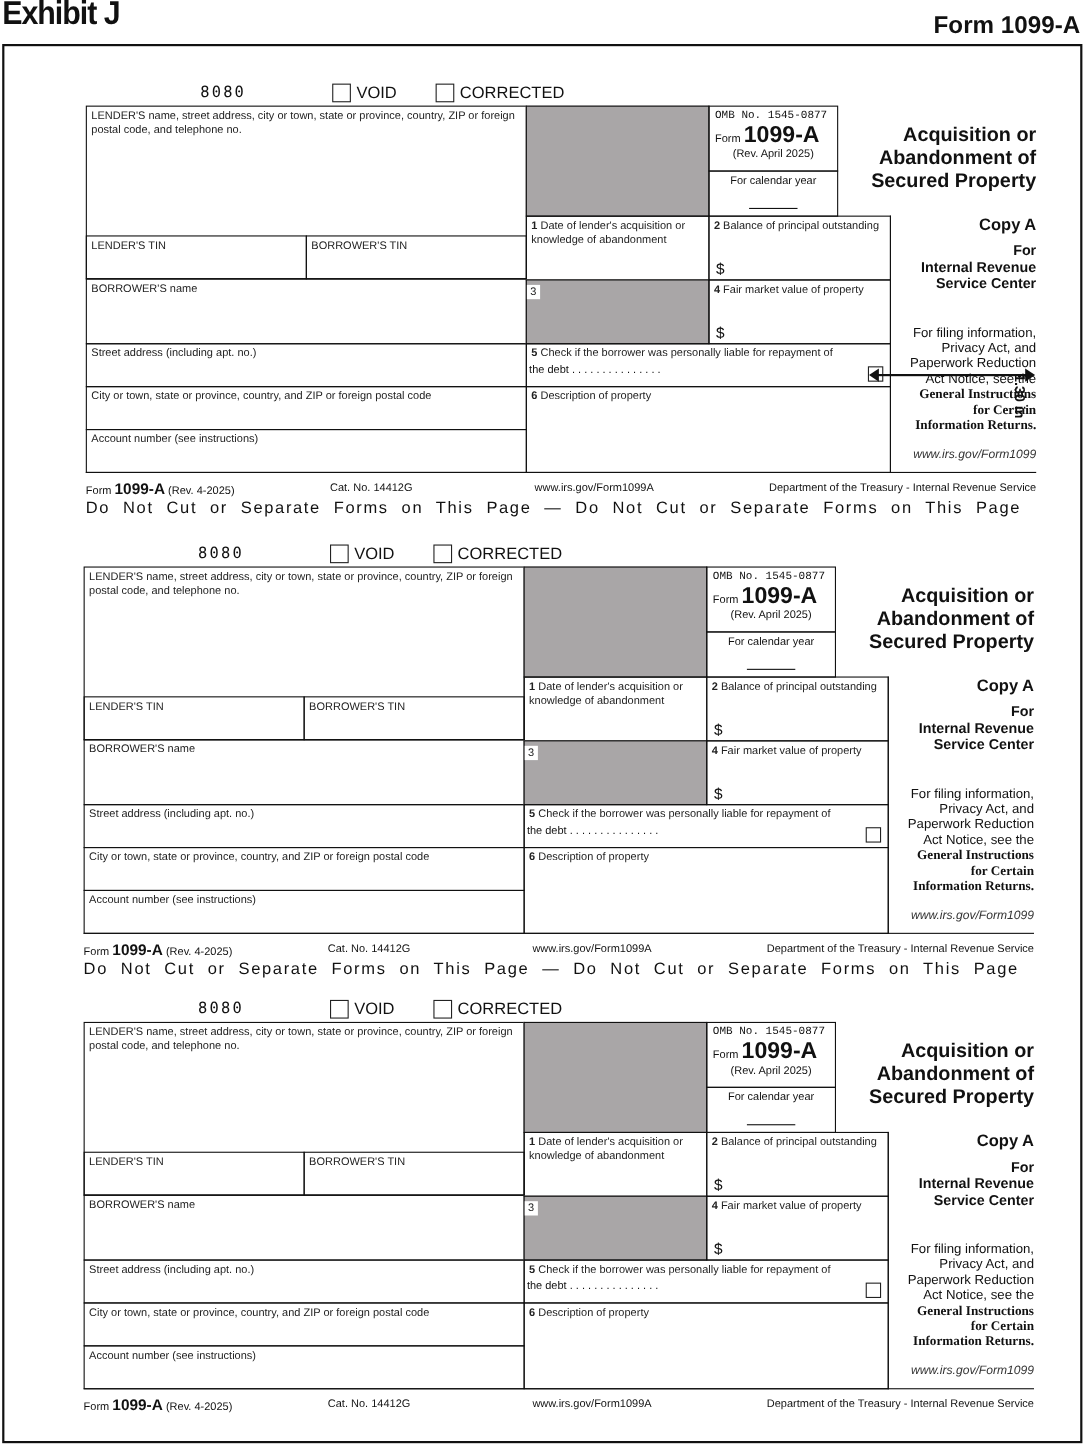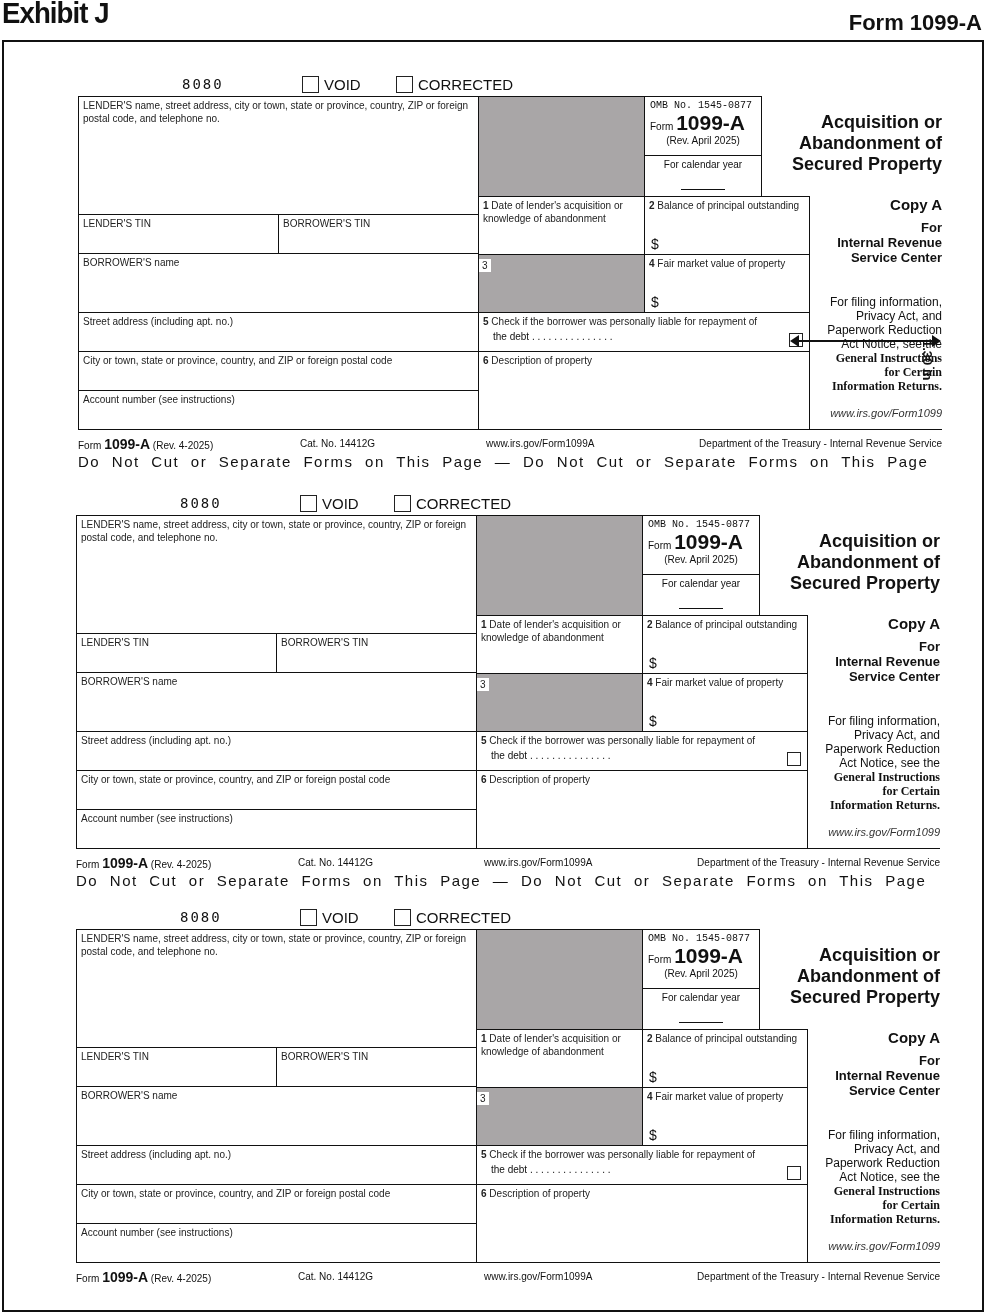--- a/index.html
+++ b/index.html
@@ -33,21 +33,21 @@
   .copy .ca { font-weight: 700; font-size: 15px; line-height: 18px; }
   .copy .for { font-weight: 700; font-size: 13px; line-height: 15px; margin-top: 6px; }
   .copy .filing { font-size: 12px; line-height: 14px; margin-top: 30px; }
   .copy .filing b { font-weight: 700; font-family: Liberation Serif, serif; }
   .copy .url { font-style: italic; font-size: 11px; margin-top: 14px; color: #333; }
 
   .footer { position: absolute; top: 342px; left: 0; width: 864px; font-size: 10px; height: 16px; }
   .footer b { font-size: 14px; font-weight: 700; }
   .donotcut { position: absolute; top: 360px; left: 0; width: 864px; font-weight: 400; font-size: 15px; letter-spacing: 1.5px; white-space: nowrap; word-spacing: 6px; }
 
-  .box5-dots { position: absolute; left: 14px; top: 18px; font-size: 10px; }
+  .box5-dots { position: absolute; left: 2px; top: 18px; font-size: 10px; }
   .box5-chk { position: absolute; right: 6px; bottom: 4px; width: 14px; height: 14px; border: 1.2px solid #222; }
 </style>
 </head>
 <body>
 
 <div class="exhibit">Exhibit J</div>
 <div class="page-form-label">Form 1099-A</div>
 <div class="frame"></div>
 
 <div class="form" id="form1" style="top:96px;">

